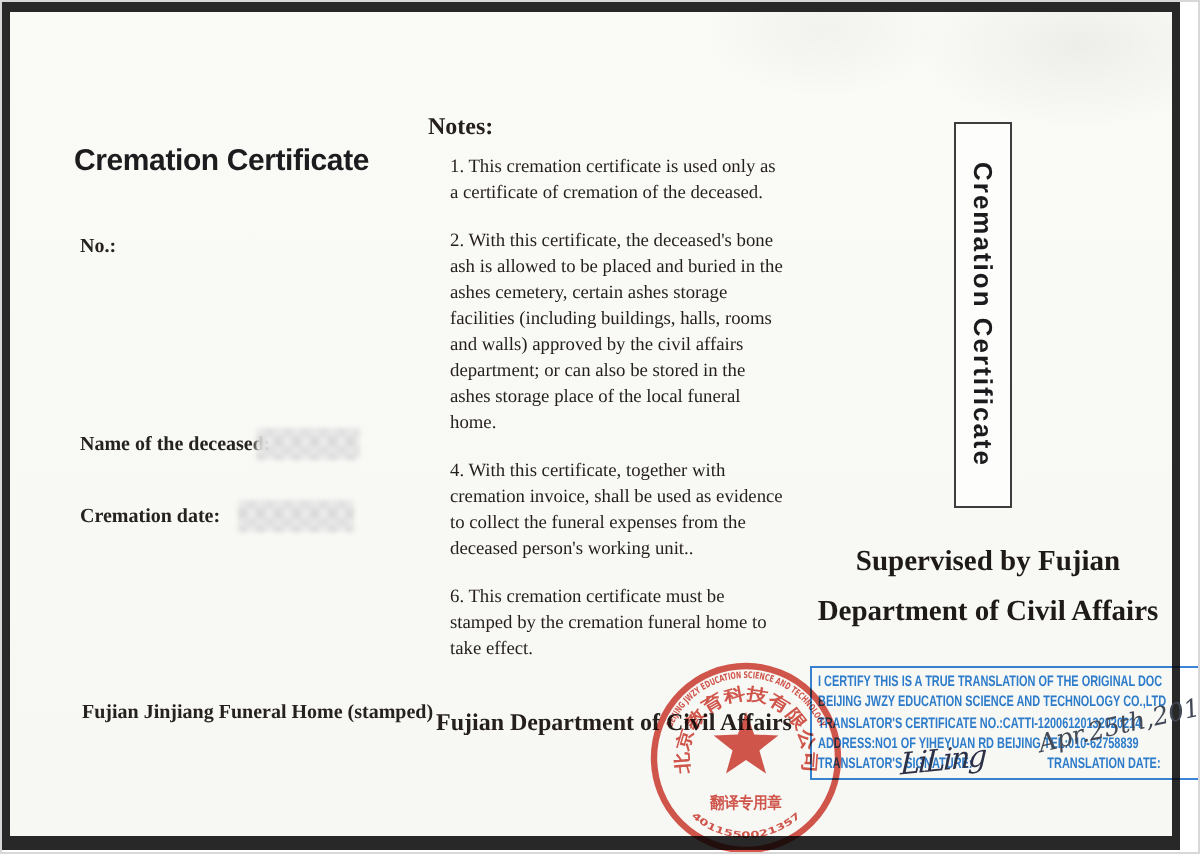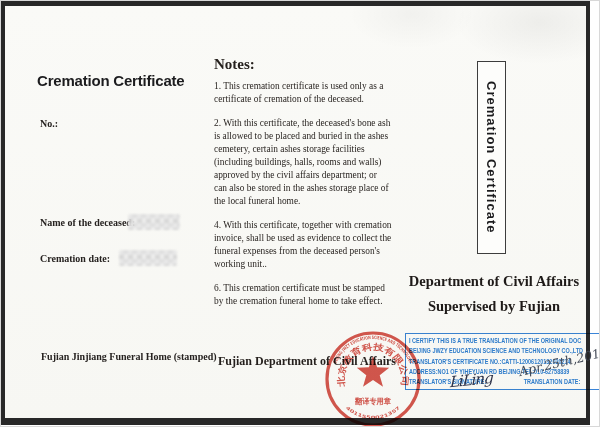--- a/index.html
+++ b/index.html
@@ -39,22 +39,22 @@
   .redact {
     background: conic-gradient(#dedede 25%, #ececec 0 50%, #d6d6d6 0 75%, #e7e7e7 0) 0 0 / 9px 9px;
     filter: blur(1.3px);
     border-radius: 2px; opacity: 0.92;
   }
   .redact-name { left: 127px; top: 213px; width: 52px; height: 16px; }
   .redact-date { left: 118px; top: 249px; width: 58px; height: 16px; }
 
   
   .notes { left: 213px; top: 55px; width: 178px; color: #241f1c; }
-  .notes h3 { font-size: 15px; font-weight: bold; margin-bottom: 7px; }
-  .notes p { font-size: 9.4px; line-height: 13px; margin-bottom: 11px; }
+  .notes h3 { font-size: 12px; font-weight: bold; margin-bottom: 7px; }
+  .notes p { font-size: 9.4px; line-height: 13px; margin-bottom: 11px; margin-left: 11px; }
   .notes .it { font-style: italic; }
   .mid-footer { left: 217px; top: 353px; font-weight: bold; font-size: 12px; color: #241f1c; }
 
   
   .vbox {
     left: 476px; top: 60px; width: 29px; height: 193px;
     border: 1px solid #3d3d3d; background: #fdfdfb;
     display: flex; align-items: center; justify-content: center;
   }
   .vbox span {
@@ -123,22 +123,22 @@
     <p>2.  With this certificate, the deceased's bone ash is allowed to be placed and buried in the ashes cemetery, certain ashes storage facilities (including buildings, halls, rooms and walls) approved by the civil affairs department; or can also be stored in the ashes storage place of the local funeral home.</p>
     <p>4.  With this certificate, together with cremation invoice, shall be used as evidence to collect the funeral expenses from the deceased person's working unit..</p>
     <p>6.  This cremation certificate must be stamped by the cremation funeral home to take effect.</p>
   </div>
   <div class="abs mid-footer">Fujian Department of Civil Affairs</div>
 
   <div class="abs vbox">
     <span>Cremation Certificate</span>
   </div>
   <div class="abs supervised">
+    <div>Supervised by Fujian</div>
     <div>Department of Civil Affairs</div>
-    <div>Supervised by Fujian</div>
   </div>
 
   <div class="abs certbox">
     <div class="bl">I CERTIFY THIS IS A TRUE TRANSLATION OF THE ORIGINAL DOC</div>
     <div class="bl">BEIJING JWZY EDUCATION SCIENCE AND TECHNOLOGY CO.,LTD</div>
     <div class="bl">TRANSLATOR'S CERTIFICATE NO.:CATTI-12006120132020214</div>
     <div class="bl">ADDRESS:NO1 OF YIHEYUAN RD BEIJING TEL:010-62758839</div>
     <div class="bl bl5">
       <span>TRANSLATOR'S SIGNATURE:</span>
       <span class="datelbl">TRANSLATION DATE:</span>

